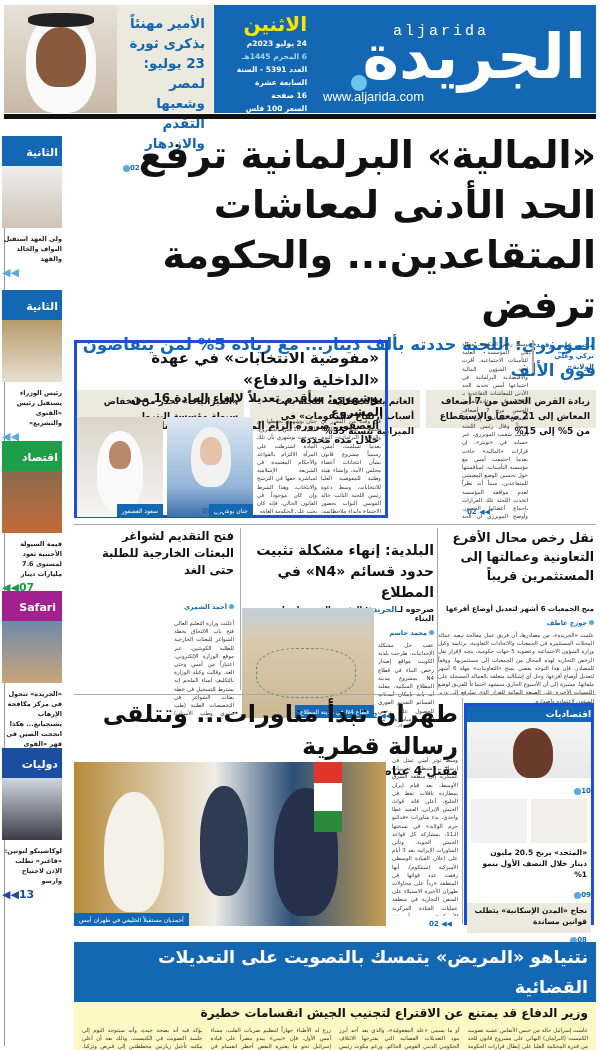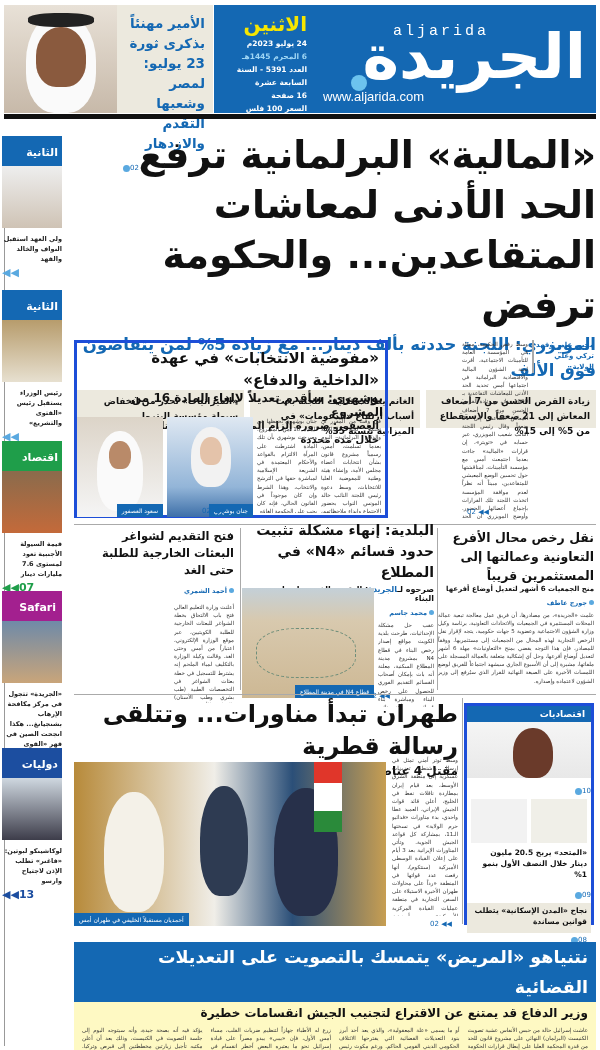--- a/index.html
+++ b/index.html
@@ -10,21 +10,21 @@
 #logo-box{right:0;top:0;width:283px;height:108px;background:#1468b3;color:#fff}
 #logo-ar{position:absolute;right:10px;top:8px;font-size:62px;font-weight:bold;letter-spacing:-2px;font-family:"DejaVu Sans",sans-serif;line-height:88px}
 #logo-dot{position:absolute;left:38px;top:70px;width:16px;height:16px;border-radius:50%;background:#6cc3ee}
 #logo-en{position:absolute;left:80px;top:18px;font-size:15px;letter-spacing:3px;direction:ltr;font-family:Liberation Mono, monospace}
 #logo-url{position:absolute;left:10px;top:84px;font-size:13px;direction:ltr;font-family:"Liberation Sans",sans-serif}
 #date-box{right:283px;top:0;width:100px;height:108px;background:#1468b3;color:#fff;border-left:1px solid #fff;padding:6px 6px 0 0;font-size:7.5px;line-height:13px;font-weight:bold}
 #day{color:#f6e600;font-size:20px;line-height:26px;font-weight:bold}
 .hijri{color:#9fd6f5}
 #teaser-box{right:383px;top:0;width:96px;height:108px;background:#ece9de;padding:8px 8px 0 4px}
 #teaser-title{color:#1468b3;font-weight:bold;font-size:13.5px;line-height:20px}
-.pg{color:#1468b3;font-size:7px;font-weight:normal;direction:ltr;display:inline-block}
+.pg{color:#1468b3;font-size:7px;font-weight:bold;direction:ltr;display:inline-block}
 .pg-dot{display:inline-block;width:7px;height:7px;border-radius:50%;background:#5aa9e0;vertical-align:middle;margin-left:2px}
 #teaser-photo{right:479px;top:0;width:113px;height:108px;background:linear-gradient(180deg,#e8e1d7,#c7b9a9)}
 .person{position:absolute;border-radius:48% 48% 40% 40%}
 #blackbar{left:4px;top:114px;width:592px;height:5px;background:#111}
 
 #sidebar{left:4px;top:136px;width:62px;height:910px;border-left:1px solid #999}
 .sb-sec{position:absolute;right:4px;width:60px}
 .sb-head{height:30px;color:#fff;font-weight:bold;font-size:11px;padding:10px 4px 0 0;text-align:right}
 .sb-photo{height:62px;margin-top:0}
 .sb-cap{font-size:6.5px;font-weight:bold;line-height:10px;padding:6px 0 0 0;color:#222;text-align:right}
@@ -138,43 +138,43 @@
     <div class="person" style="left:32px;top:24px;width:22px;height:28px;background:#b98a69"></div>
     <div class="caption">سعود العصفور</div>
   </div>
 </div>
 <div class="abs pg" style="left:202px;top:507px">02 ◀◀</div>
 
 <div class="hline" style="left:74px;top:524px;width:522px"></div>
 
 <div class="abs" style="right:6px;top:528px;width:156px">
   <div class="h2" style="font-size:12.5px;line-height:19px">نقل رخص محال الأفرع التعاونية وعمالتها إلى المستثمرين قريباً</div>
-  <div style="font-size:7px;font-weight:bold;margin-top:0">منح الجمعيات 6 أشهر لتعديل أوضاع أفرعها</div>
+  <div style="font-size:7px;font-weight:bold;margin-top:20px">منح الجمعيات 6 أشهر لتعديل أوضاع أفرعها</div>
   <div class="byline" style="margin-top:6px"><span class="bylinedot"></span><span>جورج عاطف</span></div>
   <div class="bt" style="margin-top:4px;height:90px;overflow:hidden">علمت «الجريدة»، من مصادرها، أن فريق عمل معالجة تبعية عمالة المحلات المستثمرة في الجمعيات والاتحادات التعاونية، برئاسة وكيل وزارة الشؤون الاجتماعية وعضوية 5 جهات حكومية، يتجه لإقرار نقل الرخص التجارية لهذه المحال من الجمعيات إلى مستثمريها. ووفقاً للمصادر، فإن هذا التوجه يقضي بمنح «التعاونيات» مهلة 6 أشهر لتعديل أوضاع أفرعها، وحل أي إشكالية متعلقة بالعمالة المسجلة على ملفاتها، مشيرة إلى أن الأسبوع الجاري سيشهد اجتماعاً للفريق لوضع اللمسات الأخيرة على الصيغة النهائية للقرار الذي سيُرفع إلى وزير الشؤون لاعتماده وإصداره.</div>
   <div class="pg"><span class="pg-dot"></span><span>03</span></div>
 </div>
 <div class="vline" style="left:437px;top:528px;height:162px"></div>
 
-<div class="abs" style="right:166px;top:520px;width:192px">
+<div class="abs" style="right:166px;top:540px;width:192px">
   <div class="h2" style="font-size:14px;line-height:21px">البلدية: إنهاء مشكلة تثبيت حدود قسائم «N4» في المطلاع</div>
   <div style="font-size:8px;font-weight:bold;margin-top:2px"><span>صرحوه لـ</span><span style="color:#1468b3">الجريدة</span><span>: التقديم الفوري لتسلم رخص البناء</span></div>
   <div class="byline" style="margin-top:6px"><span class="bylinedot"></span><span>محمد جاسم</span></div>
   <div class="bt" style="width:56px;margin-top:4px;height:86px;overflow:hidden">عقب حل مشكلة الإحداثيات، طرحت بلدية الكويت مواقع إصدار رخص البناء في قطاع N4 بمشروع مدينة المطلاع السكنية، معلنة أنه بات بإمكان أصحاب القسائم التقديم الفوري للحصول على رخص البناء ومباشرة بناء قسائمهم. وأكد نائب المدير العام لشؤون قطاع المساحة</div>
   <div class="abs pg" style="left:126px;top:172px">02 ◀◀</div>
   <div class="abs" style="left:0;top:68px;width:132px;height:110px;background:linear-gradient(180deg,#c4d0d8 0%,#d8c9ae 30%,#cdb894 100%)">
     <div style="position:absolute;left:14px;top:40px;width:100px;height:50px;border:1px dashed #6e8e7a;border-radius:40%"></div>
     <div class="caption">قطاع N4 في مدينة المطلاع</div>
   </div>
 </div>
 <div class="vline" style="left:240px;top:528px;height:162px"></div>
 
 <div class="abs" style="left:80px;top:528px;width:154px">
   <div class="h2" style="font-size:11.5px;line-height:17px">فتح التقديم لشواغر البعثات الخارجية للطلبة حتى الغد</div>
-  <div class="byline" style="margin-top:8px"><span class="bylinedot"></span><span>أحمد الشمري</span></div>
+  <div class="byline" style="margin-top:24px"><span class="bylinedot"></span><span>أحمد الشمري</span></div>
   <div class="bt" style="margin-top:8px;width:60px;margin-left:auto;height:100px;overflow:hidden">أعلنت وزارة التعليم العالي فتح باب الالتحاق بخطة الشواغر للبعثات الخارجية للطلبة الكويتيين، عبر موقع الوزارة الإلكتروني، اعتباراً من أمس وحتى الغد. وقالت وكيلة الوزارة بالتكليف لمياء الملحم إنه يشترط للتسجيل في خطة بعثات الشواغر في التخصصات الطبية (طب بشري وطب الأسنان) بالدول الأجنبية تقديم شهادة</div>
 </div>
 
 <div class="hline" style="left:74px;top:694px;width:522px"></div>
 
 <div class="abs" style="left:74px;top:698px;width:384px">
   <div class="h2" style="font-size:24px;line-height:32px;text-align:right">طهران تبدأ مناورات... وتتلقى رسالة قطرية</div>
   <div class="h2" style="font-size:12px;line-height:18px">مقتل 4 عناصر من الشرطة الإيرانية في هجوم بمدينة زاهدان</div>
   <div class="bt abs" style="right:0;top:58px;width:66px;height:160px;overflow:hidden">وسط توتر أمني تمثل في إرسال واشنطن تعزيزات عسكرية إلى منطقة الشرق الأوسط، بعد قيام إيران بمطاردة ناقلات نفط في الخليج، أعلن قائد قوات الجيش الإيراني، العميد عطا واحدي، بدء مناورات «فدائيو حرم الولاية» في نسختها الـ11، بمشاركة كل قواعد الجيش الجوية. وتأتي المناورات الإيرانية بعد 3 أيام على إعلان القيادة الوسطى الأميركية (سنتكوم)، أنها رفعت عدد قواتها في المنطقة «رداً على محاولات طهران الأخيرة الاستيلاء على السفن التجارية في منطقة عمليات القيادة المركزية الأميركية». وأوضحت «سنتكوم»، في بيان، أن وزير الدفاع الأميركي لويد أوستن، أمر بنشر قوة ردع برمائية، ووحدة مشاة بحرية في منطقة مسؤولية القيادة الوسطى، إضافة إلى</div>
   <div class="abs" style="left:0;top:64px;width:312px;height:164px;background:linear-gradient(90deg,#b78a3a 0%,#f0eee8 45%,#2b4f78 70%,#c79e52 100%)">
@@ -182,21 +182,21 @@
     <div class="person" style="left:126px;top:24px;width:48px;height:110px;background:#2e3b52"></div>
     <div class="person" style="left:200px;top:26px;width:64px;height:128px;background:#27304a"></div>
     <div style="position:absolute;left:240px;top:0;width:28px;height:70px;background:linear-gradient(180deg,#e0362a 30%,#fff 30% 70%,#2a8a3a 70%)"></div>
     <div class="caption" style="right:auto;left:0">أحمديان مستقبلاً الخليفي في طهران أمس</div>
   </div>
   <div class="abs pg" style="right:6px;top:222px">02 ◀◀</div>
 </div>
 <div class="vline" style="left:462px;top:698px;height:226px"></div>
 
 <div class="abs box" style="right:6px;top:703px;width:130px;height:222px;background:#fff">
-  <div style="background:#1468b3;color:#fff;font-size:9px;font-weight:bold;padding:3px 6px">اقتصاديات</div>
+  <div style="background:#1468b3;color:#fff;font-size:9px;font-weight:bold;padding:3px 0">اقتصاديات</div>
   <div style="height:56px;background:linear-gradient(180deg,#f5f5f5,#e8e8e8);position:relative">
     <div class="person" style="left:46px;top:6px;width:40px;height:50px;background:#6a3a2a"></div>
   </div>
   <div class="pg" style="padding-left:4px"><span class="pg-dot"></span><span>10</span></div>
   <div style="display:flex;gap:4px;padding:2px 4px;height:48px">
     <div style="flex:1;background:#f0efe8"></div>
     <div style="flex:1;background:#f2f2f2"></div>
   </div>
   <div class="h2" style="font-size:7.5px;line-height:11px;padding:2px 4px">«المتحد» يربح 20.5 مليون دينار خلال النصف الأول بنمو 1%</div>
   <div class="pg" style="padding-left:4px"><span class="pg-dot"></span><span>09</span></div>

